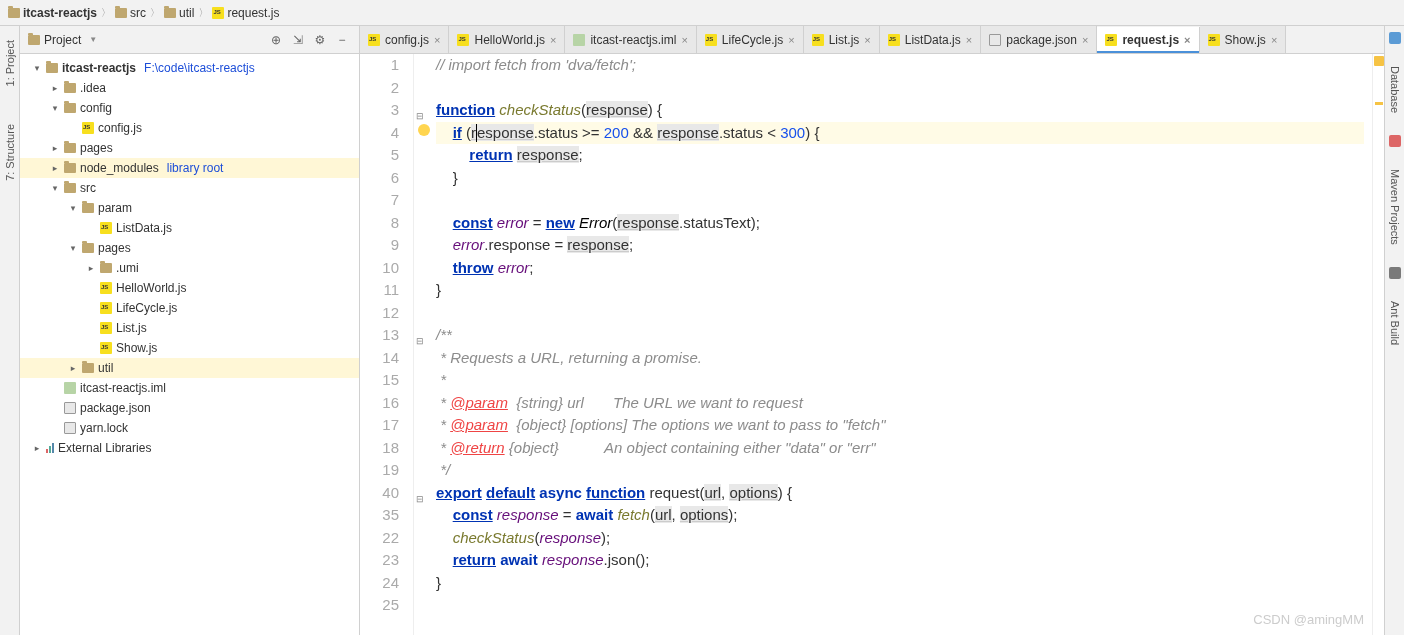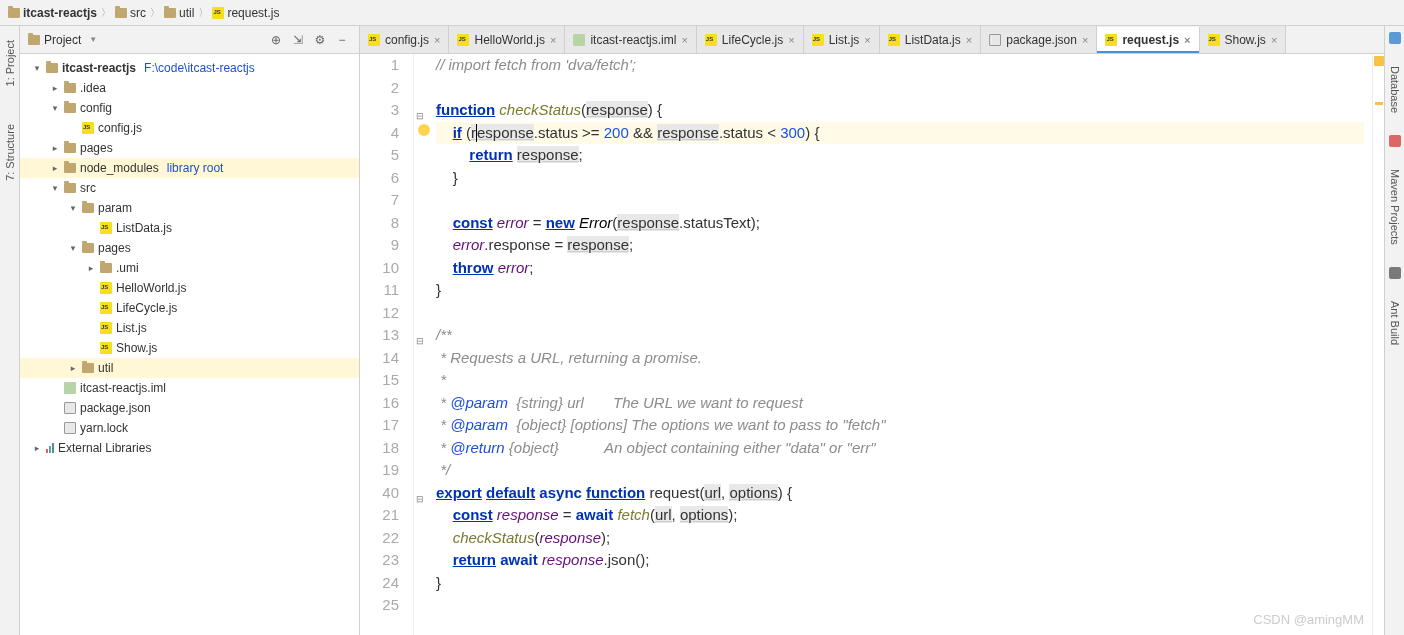--- a/index.html
+++ b/index.html
@@ -57,21 +57,21 @@
 .fold-col { width: 14px; background: #fff; position: relative; }
 .fold-mark { position: absolute; left: 2px; font-size: 9px; color: #888; }
 .code { flex: 1; padding: 0 8px; white-space: pre; position: relative; }
 .line { height: 22.5px; position: relative; }
 .line.hl { background: #fffbe6; }
 .kw { color: #0033b3; font-weight: bold; text-decoration: underline; }
 .kw2 { color: #0033b3; font-weight: bold; }
 .fn { color: #7a7a2f; font-style: italic; }
 .num { color: #1750eb; }
 .cmt { color: #8c8c8c; font-style: italic; text-align: right; }
-.tag { color: #1d4ed8; font-style: italic; }
+.tag { color: #ef4444; font-style: italic; text-decoration: underline; }
 .ident { color: #660e7a; font-style: italic; }
 .cls { color: #000; }
 .under { background: #e8e8e8; }
 .param { text-decoration: underline; text-decoration-color: #ccc; }
 .caret { display: inline-block; width: 1px; height: 18px; background: #000; vertical-align: middle; margin-top: -2px; }
 .bulb { position: absolute; left: -18px; top: 2px; width: 12px; height: 12px; background: #ffd54f; border-radius: 50%; }
 
 
 .right-rail { width: 20px; background: #f2f2f2; border-left: 1px solid #d0d0d0; display: flex; flex-direction: column; align-items: center; padding-top: 6px; gap: 18px; }
 .right-rail .vtab { writing-mode: vertical-rl; font-size: 11px; color: #555; cursor: pointer; padding: 4px 0; }
@@ -319,21 +319,21 @@
           <div class="line">11</div>
           <div class="line">12</div>
           <div class="line">13</div>
           <div class="line">14</div>
           <div class="line">15</div>
           <div class="line">16</div>
           <div class="line">17</div>
           <div class="line">18</div>
           <div class="line">19</div>
           <div class="line">40</div>
-          <div class="line">21</div>
+          <div class="line">35</div>
           <div class="line">22</div>
           <div class="line">23</div>
           <div class="line">24</div>
           <div class="line">25</div>
         </div>
       <div class="fold-col" id="foldcol">
           <div class="fold-mark" style="top: 51px;">⊟</div>
           <div class="fold-mark" style="top: 276px;">⊟</div>
           <div class="fold-mark" style="top: 433.5px;">⊟</div>
         </div>

